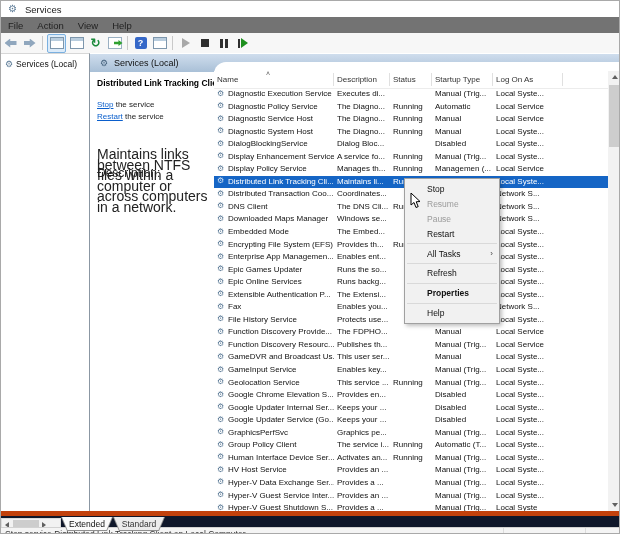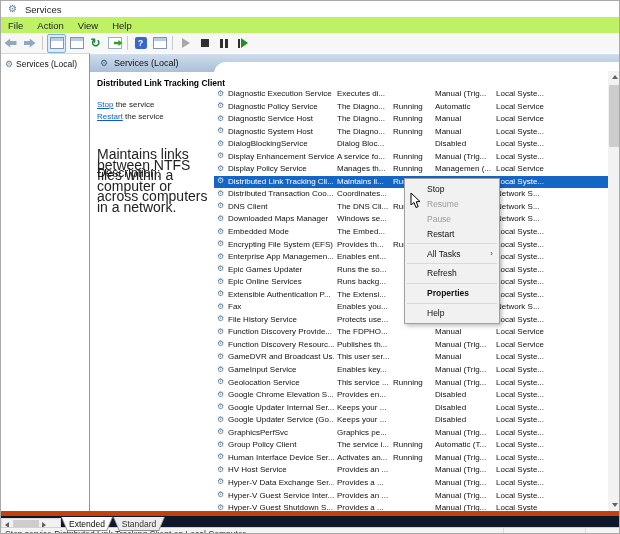--- a/index.html
+++ b/index.html
@@ -5,21 +5,21 @@
   html,body{margin:0;padding:0;}
   body{width:620px;height:534px;overflow:hidden;font-family:"Liberation Sans",sans-serif;background:#e8e8e8;}
   .window{position:absolute;inset:0;width:618px;height:532px;border:1px solid #a9a9a9;background:#ffffff;overflow:hidden;}
 
   
   .titlebar{position:absolute;left:0;top:0;width:100%;height:16px;background:#ffffff;}
   .titlebar .appicon{position:absolute;left:7px;top:3px;font-size:10px;line-height:10px;color:#5b7a96;}
   .titlebar .title{position:absolute;left:24px;top:3px;font-size:9.5px;color:#222;}
 
   
-  .menubar{position:absolute;left:0;top:16px;width:100%;height:16px;background:#bef264;display:flex;align-items:center;}
+  .menubar{position:absolute;left:0;top:16px;width:100%;height:16px;background:#737373;display:flex;align-items:center;}
   .menubar .mitem{font-size:9.5px;color:#222;padding:0 7px;height:100%;display:flex;align-items:center;}
 
   
   .toolbar{position:absolute;left:0;top:32px;width:100%;height:20px;background:#f7f7f7;border-bottom:1px solid #e2e2e2;display:flex;align-items:center;}
   .tbtn{width:17px;height:17px;display:flex;align-items:center;justify-content:center;margin:0 1px;position:relative;}
   .tsep{width:1px;height:14px;background:#c9c9c9;margin:0 3px;}
   .arrowL,.arrowR{width:12px;height:9px;background:#90a7be;}
   .arrowL{clip-path:polygon(0 50%,48% 0,48% 28%,100% 28%,100% 72%,48% 72%,48% 100%);}
   .arrowR{clip-path:polygon(100% 50%,52% 0,52% 28%,0 28%,0 72%,52% 72%,52% 100%);}
   .winico{width:12px;height:10px;border:1px solid #7d96ac;background:#fff;position:relative;}
@@ -198,20 +198,33 @@
 
     <div class="ext">
       <div class="etitle">Distributed Link Tracking Client</div>
       <div class="elink1"><a>Stop</a><span> the service</span></div>
       <div class="elink2"><a>Restart</a><span> the service</span></div>
       <div class="edesclabel">Description:</div>
       <div class="edesc">Maintains links between NTFS files within a computer or across computers in a network.</div>
     </div>
 
     <div class="list">
+      <div class="lheader">
+        <span class="h h0">Name</span>
+        <span class="sortmark">˄</span>
+        <span class="h h1">Description</span>
+        <span class="h h2">Status</span>
+        <span class="h h3">Startup Type</span>
+        <span class="h h4">Log On As</span>
+        <span class="hsep" style="left:119px"></span>
+        <span class="hsep" style="left:175px"></span>
+        <span class="hsep" style="left:217px"></span>
+        <span class="hsep" style="left:278px"></span>
+        <span class="hsep" style="left:348px"></span>
+      </div>
       <div class="lbody" id="lbody">
   <div class="lrow">
     <span class="ric">⚙</span>
     <span class="nm">Diagnostic Execution Service</span>
     <span class="de">Executes di...</span>
     <span class="st"></span>
     <span class="su">Manual (Trig...</span>
     <span class="lo">Local Syste...</span>
   </div>
 

